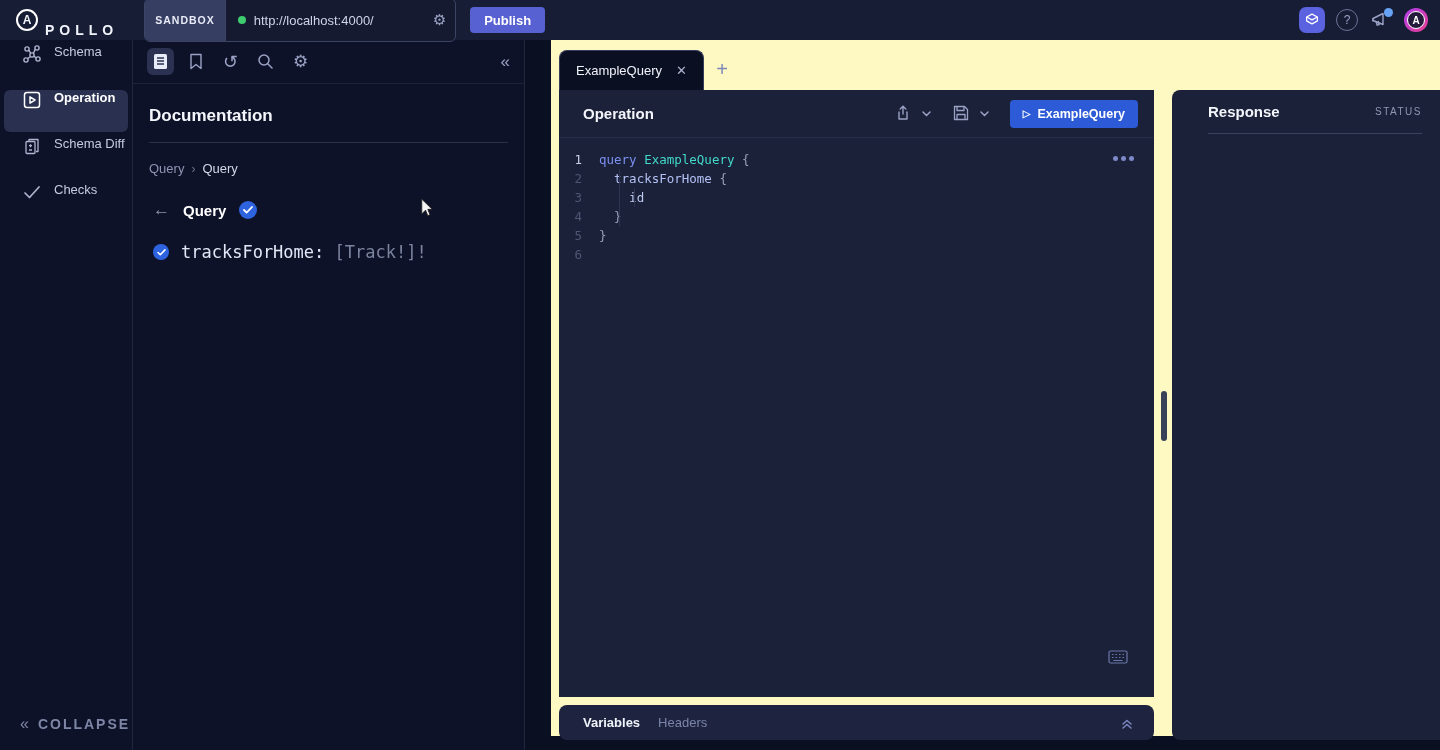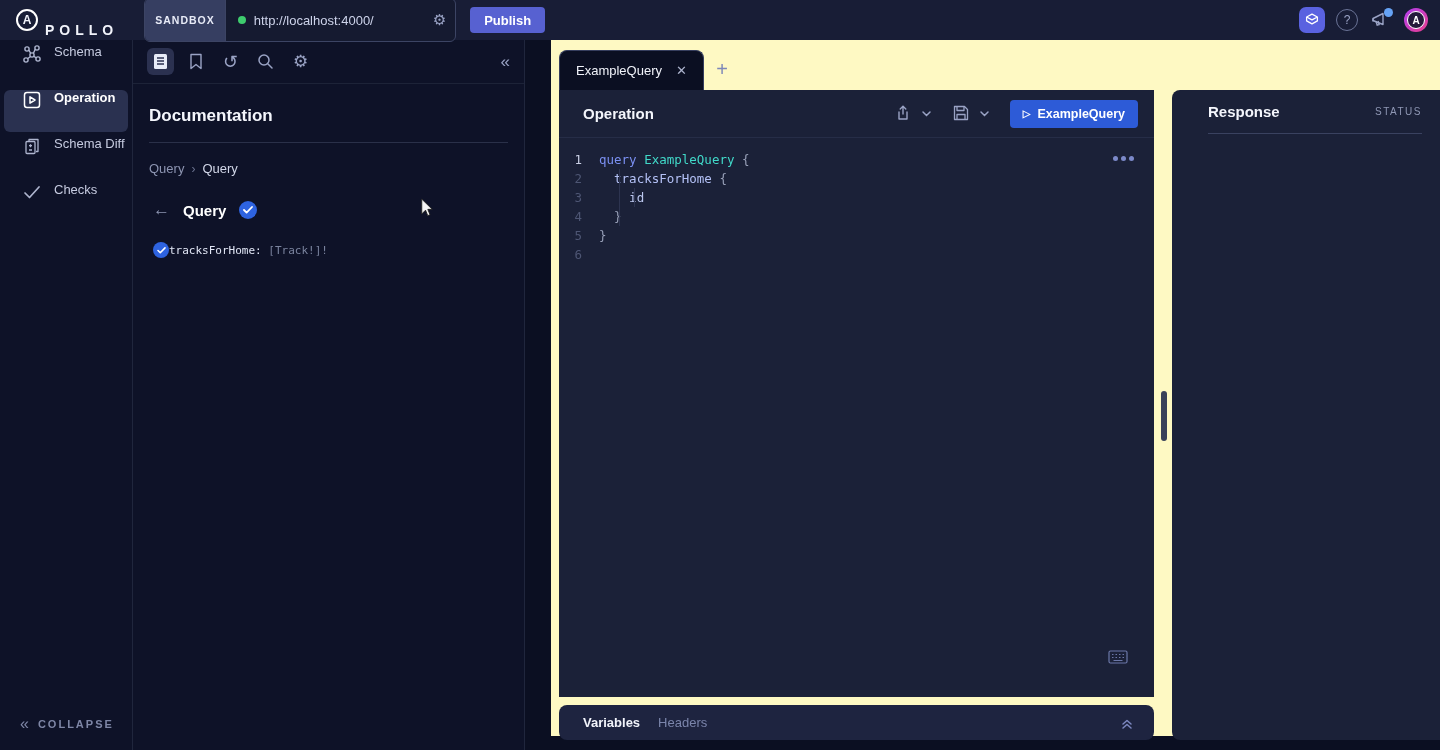--- a/index.html
+++ b/index.html
@@ -40,21 +40,21 @@
   .sidebar { position:absolute; left:0; top:40px; width:133px; height:710px;
     background:#0e1228; border-right:1px solid #20263d; }
   .nav-item { display:flex; align-items:flex-start; gap:12px; height:42px; padding-left:18px;
     color:#c6cbe0; font-size:13px; cursor:pointer; margin:4px 4px; border-radius:6px; }
   .nav-item .nicon { width:20px; height:20px; color:#aeb5cf; flex:0 0 auto; }
   .nav-item.active { background:#2a3150; color:#fff; font-weight:bold; }
   .nav-item.active .nicon { color:#fff; }
   .collapse-row { position:absolute; left:20px; bottom:18px; display:flex; align-items:center; gap:9px;
     color:#7e86a6; cursor:pointer; }
   .chev2 { font-size:16px; line-height:1; }
-  .collapse-label { font-size:11px; font-weight:bold; letter-spacing:2px; }
+  .collapse-label { font-size:14px; font-weight:bold; letter-spacing:2px; }
 
   
   .docs { position:absolute; left:133px; top:40px; width:392px; height:710px;
     background:#0e1228; border-right:1px solid #20263d; }
   .doc-iconrow { display:flex; align-items:center; height:44px; padding:0 14px;
     border-bottom:1px solid #1d2338; gap:8px; }
   .doc-icon { width:27px; height:27px; border-radius:6px; display:flex; align-items:center;
     justify-content:center; color:#9aa3c5; cursor:pointer; font-size:16px; }
   .doc-icon.active { background:#2b3150; color:#eef1fb; }
   .doc-collapse { margin-left:auto; color:#9aa3c5; font-size:17px; cursor:pointer; }
@@ -69,22 +69,22 @@
   .query-name { font-size:15px; font-weight:bold; color:#fff; }
   .check-circle { width:18px; height:18px; border-radius:50%; background:#2e63e0;
     display:flex; align-items:center; justify-content:center; cursor:pointer; flex:0 0 auto; }
   .check-circle.small { width:16px; height:16px; }
   .fields-row { display:flex; align-items:center; gap:12px; margin:26px 16px 0 16px; }
   .fields-label { font-size:14px; font-weight:bold; color:#f1f3fa; }
   .diamond { width:9px; height:9px; border:1.5px solid #8d95b2; transform:rotate(45deg);
     border-radius:2px; cursor:pointer; }
   .dots3 { display:flex; gap:3px; cursor:pointer; }
   .dots3 i { width:5px; height:5px; border:1.5px solid #8d95b2; border-radius:50%; display:block; }
-  .field-item { display:flex; align-items:center; gap:0; margin:22px 16px 0 20px;
-    font-family:"DejaVu Sans Mono", monospace; font-size:11px; cursor:pointer; }
+  .field-item { display:flex; align-items:center; gap:12px; margin:22px 16px 0 20px;
+    font-family:"DejaVu Sans Mono", monospace; font-size:17px; cursor:pointer; }
   .field-name { color:#e2e7f6; }
   .field-type { color:#7b849f; }
 
   
   .main { position:absolute; left:551px; top:40px; width:915px; height:696px; background:#fef9c3; }
   .tab { position:absolute; left:8px; top:10px; height:40px; display:inline-flex; align-items:center;
     gap:14px; padding:0 16px; border:1px solid #363e5e; border-bottom:none;
     border-radius:8px 8px 0 0; font-size:13px; color:#f1f3fa; cursor:pointer; background:#0b0f22; }
   .tab-close { color:#aeb5cf; font-size:13px; cursor:pointer; }
   .tab-plus { position:absolute; left:158px; top:16px; width:26px; height:26px; color:#7d88b8;

